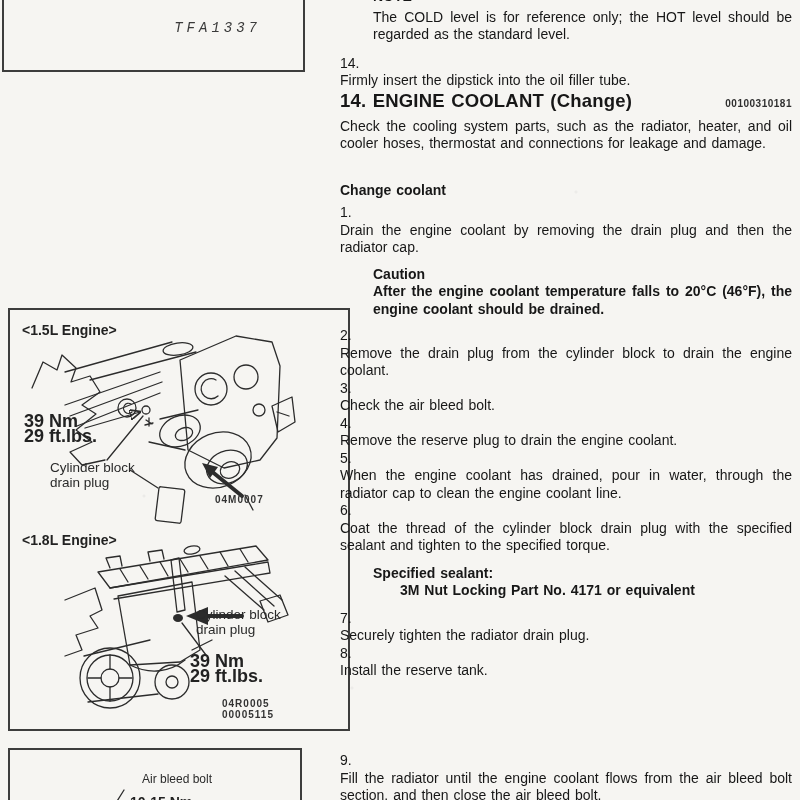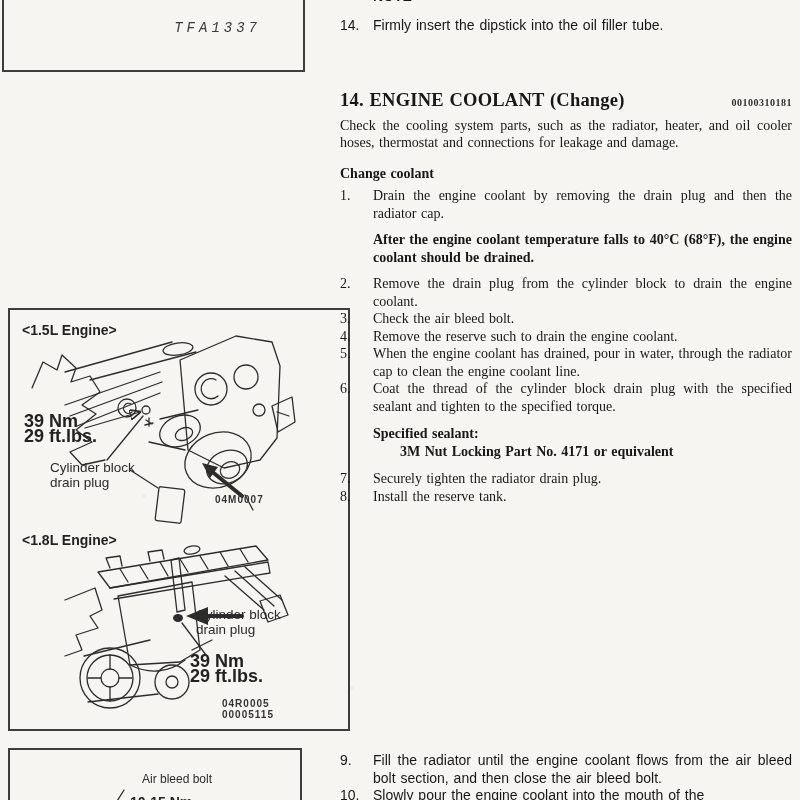--- a/index.html
+++ b/index.html
@@ -43,30 +43,30 @@
   .engine-svg .fill { fill:#2c2c2c; stroke:none; }
   .engine-svg .thick { stroke-width:4; }
 
   
   .rcol { width:452px; font-size:14px; line-height:17.5px; word-spacing:1px; color:#171717; }
   .note-wrap { left:340px; top:-12px; }
   .indent { margin-left:33px; }
   .just { text-align:justify; }
   .b { font-weight:bold; }
 
-  .step { display:flex; }
+  .step { display:flex;flex-direction:column; }
   .step .n { width:33px; flex:none; }
   .step .t { flex:1; text-align:justify; }
 
   .sec-head { display:flex; align-items:baseline; justify-content:space-between; }
   .sec-title { font-size:18.5px; font-weight:bold; letter-spacing:.2px; white-space:nowrap; }
   .sec-code { font-size:10px; font-weight:bold; letter-spacing:.5px; color:#2f2f2f; }
 
   .mt3{margin-top:3px} .mt5{margin-top:5px} .mt9{margin-top:9px}
-  .mt10{margin-top:10px} .mt11{margin-top:11px} .mt13{margin-top:13px}
+  .mt10{margin-top:10px} .mt11{margin-top:11px} .mt13{margin-top:29px}
   .partial-torque { position:absolute; left:120px; top:44px; font-weight:bold; font-size:14px; white-space:nowrap; color:#222; }
 </style>
 </head>
 <body>
 
 <div class="page">
 
   <div class="abs figbox fig-top">
     <div class="fig-code-tfa">TFA1337</div>
   </div>
@@ -171,54 +171,56 @@
   <div class="abs figbox fig-bottom" style="position:absolute;">
     <div class="callout" style="left:132px; top:22px; font-size:12px;">Air bleed bolt</div>
     <svg class="engine-svg" width="290" height="66" viewBox="0 0 290 66">
       <path d="M114,40 L104,56"></path>
     </svg>
     <div class="partial-torque">10-15 Nm</div>
   </div>
 
   <div class="abs rcol note-wrap">
     <div class="indent b">NOTE</div>
+    <div class="indent just mt3">The COLD level is for reference only; the HOT level should be regarded as the standard level.</div>
     <div class="step mt11">
       <span class="n">14.</span>
       <span class="t">Firmly insert the dipstick into the oil filler tube.</span>
     </div>
   </div>
 
-  <div class="abs rcol" style="left:340px; top:92px;font-family:Liberation Serif, serif;">
+  <div class="abs rcol" style="left:340px; top:92px;">
     <div class="sec-head">
       <span class="sec-title">14. ENGINE COOLANT (Change)</span>
       <span class="sec-code">00100310181</span>
     </div>
     <div class="just mt5">Check the cooling system parts, such as the radiator, heater, and oil cooler hoses, thermostat and connections for leakage and damage.</div>
     <div class="b mt13">Change coolant</div>
 
     <div class="step mt5">
       <span class="n">1.</span>
       <span class="t">Drain the engine coolant by removing the drain plug and then the radiator cap.</span>
     </div>
 
     <div class="indent mt9">
-      <div class="b just">After the engine coolant temperature falls to 40°C (68°F), the engine coolant should be drained.</div>
+      <div class="b">Caution</div>
+      <div class="b just">After the engine coolant temperature falls to 20°C (46°F), the engine coolant should be drained.</div>
     </div>
 
     <div class="step mt9">
       <span class="n">2.</span>
       <span class="t">Remove the drain plug from the cylinder block to drain the engine coolant.</span>
     </div>
     <div class="step">
       <span class="n">3.</span>
       <span class="t">Check the air bleed bolt.</span>
     </div>
     <div class="step">
       <span class="n">4.</span>
-      <span class="t">Remove the reserve such to drain the engine coolant.</span>
+      <span class="t">Remove the reserve plug to drain the engine coolant.</span>
     </div>
     <div class="step">
       <span class="n">5.</span>
       <span class="t">When the engine coolant has drained, pour in water, through the radiator cap to clean the engine coolant line.</span>
     </div>
     <div class="step">
       <span class="n">6.</span>
       <span class="t">Coat the thread of the cylinder block drain plug with the specified sealant and tighten to the specified torque.</span>
     </div>
 

